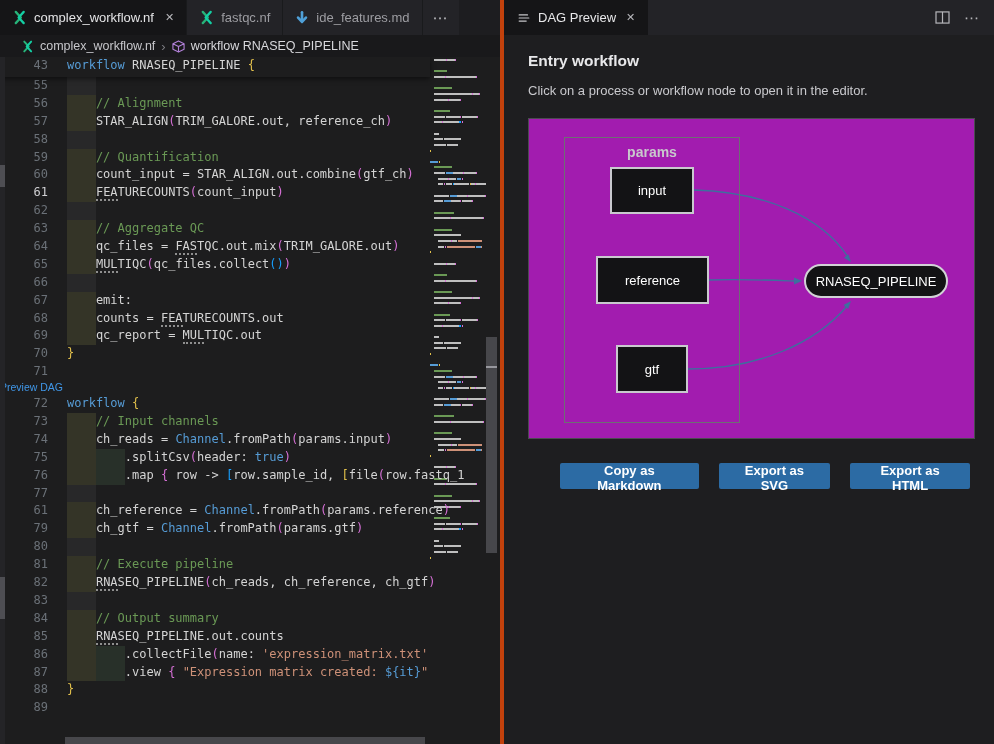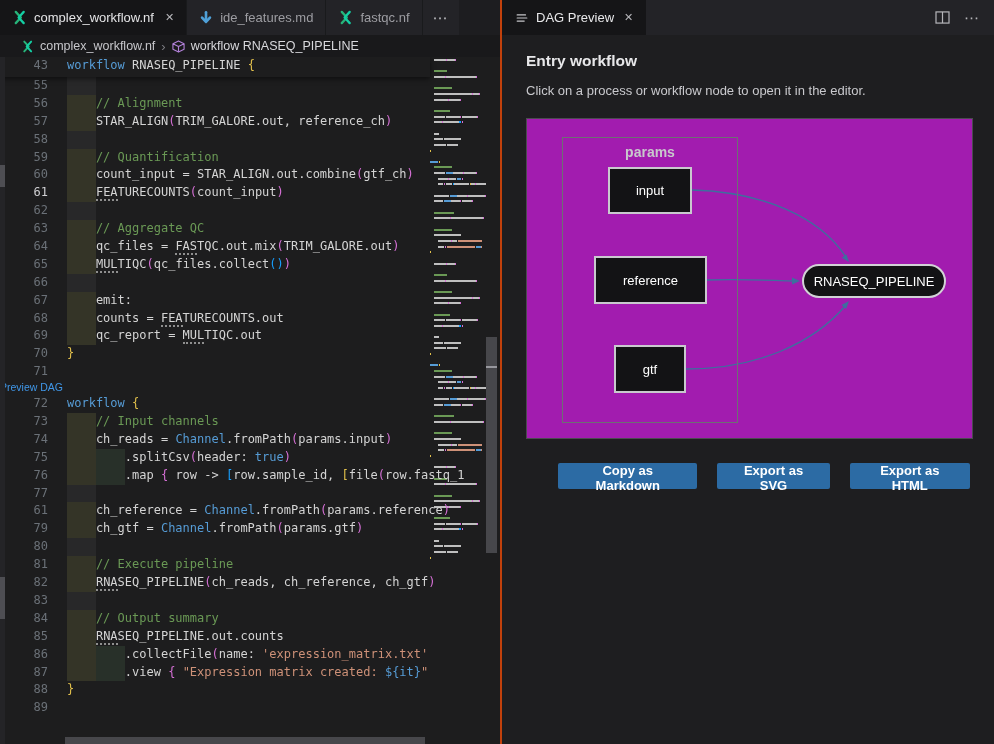--- a/index.html
+++ b/index.html
@@ -63,21 +63,21 @@
   .mrow { position:relative; height:5.67px; }
   .mbar { position:absolute; top:2px; height:2px; }
 
   .vscroll { position:absolute; left:486px; top:0; width:11px; height:100%; }
   .vthumb { position:absolute; left:0; width:11px; top:280px; height:216px; background:#47474b; cursor:pointer; }
   .vmark  { position:absolute; left:0; width:11px; top:309px; height:2px; background:#97979d; }
   .hscroll { position:absolute; left:0; bottom:0; width:430px; height:8px; }
   .hthumb { position:absolute; top:1px; left:65px; width:360px; height:7px; background:#47474b; cursor:pointer; }
 
   
-  .panel { width:494px; flex:none; background:#1e1e20; border-left:2px solid #c2410c; display:flex; flex-direction:column; }
+  .panel { width:494px; flex:none; background:#1e1e20; border-left:4px solid #c2410c; display:flex; flex-direction:column; }
   .ptabbar { height:35px; flex:none; display:flex; background:#1d1d20; }
   .ptab { display:flex; align-items:center; gap:7px; padding:0 13px; background:#151517;
           color:#e8e8ea; font-size:13px; cursor:pointer; }
   .ptab .close { margin-left:3px; font-size:11px; color:#b8b8bc; }
   .pfill { flex:1; background:#232327; display:flex; align-items:center; justify-content:flex-end;
            gap:14px; padding-right:14px; }
   .paction { color:#b5b5b9; cursor:pointer; display:flex; align-items:center; }
   .paction.ellipsis { font-size:15px; letter-spacing:1px; }
 
   .pbody { padding:17px 24px 0 24px; }
@@ -112,32 +112,32 @@
     <div class="tabbar">
       <div class="tab active">
         <svg width="15" height="15" viewBox="0 0 16 16">
           <path d="M4 2 L9.5 8 L4 14" fill="none" stroke="#27b379" stroke-width="2.4" stroke-linecap="round" stroke-linejoin="round"></path>
           <path d="M12.5 2 L7 8 L12.5 14" fill="none" stroke="#14cfa4" stroke-width="2.4" stroke-linecap="round" stroke-linejoin="round"></path>
         </svg>
         <span>complex_workflow.nf</span>
         <span class="close">✕</span>
       </div>
       <div class="tab">
+        <svg width="15" height="15" viewBox="0 0 16 16">
+          <path d="M4 2 L9.5 8 L4 14" fill="none" stroke="#27b379" stroke-width="2.4" stroke-linecap="round" stroke-linejoin="round"></path>
+          <path d="M12.5 2 L7 8 L12.5 14" fill="none" stroke="#14cfa4" stroke-width="2.4" stroke-linecap="round" stroke-linejoin="round"></path>
+        </svg>
+        <span>fastqc.nf</span>
+      </div>
+      <div class="tab">
         <svg width="14" height="14" viewBox="0 0 16 16">
           <path d="M8 1.5 V9" stroke="#4fa0d8" stroke-width="3" stroke-linecap="round"></path>
           <path d="M3.5 7.5 L8 12.5 L12.5 7.5" fill="none" stroke="#4fa0d8" stroke-width="3" stroke-linecap="round" stroke-linejoin="round"></path>
         </svg>
         <span>ide_features.md</span>
-      </div>
-      <div class="tab">
-        <svg width="15" height="15" viewBox="0 0 16 16">
-          <path d="M4 2 L9.5 8 L4 14" fill="none" stroke="#27b379" stroke-width="2.4" stroke-linecap="round" stroke-linejoin="round"></path>
-          <path d="M12.5 2 L7 8 L12.5 14" fill="none" stroke="#14cfa4" stroke-width="2.4" stroke-linecap="round" stroke-linejoin="round"></path>
-        </svg>
-        <span>fastqc.nf</span>
       </div>
       <div class="more-tabs">⋯</div>
       <div class="tab-fill"></div>
     </div>
 
     <div class="breadcrumbs">
       <svg width="13" height="13" viewBox="0 0 16 16">
         <path d="M4 2 L9.5 8 L4 14" fill="none" stroke="#27b379" stroke-width="2.4" stroke-linecap="round" stroke-linejoin="round"></path>
         <path d="M12.5 2 L7 8 L12.5 14" fill="none" stroke="#14cfa4" stroke-width="2.4" stroke-linecap="round" stroke-linejoin="round"></path>
       </svg>

